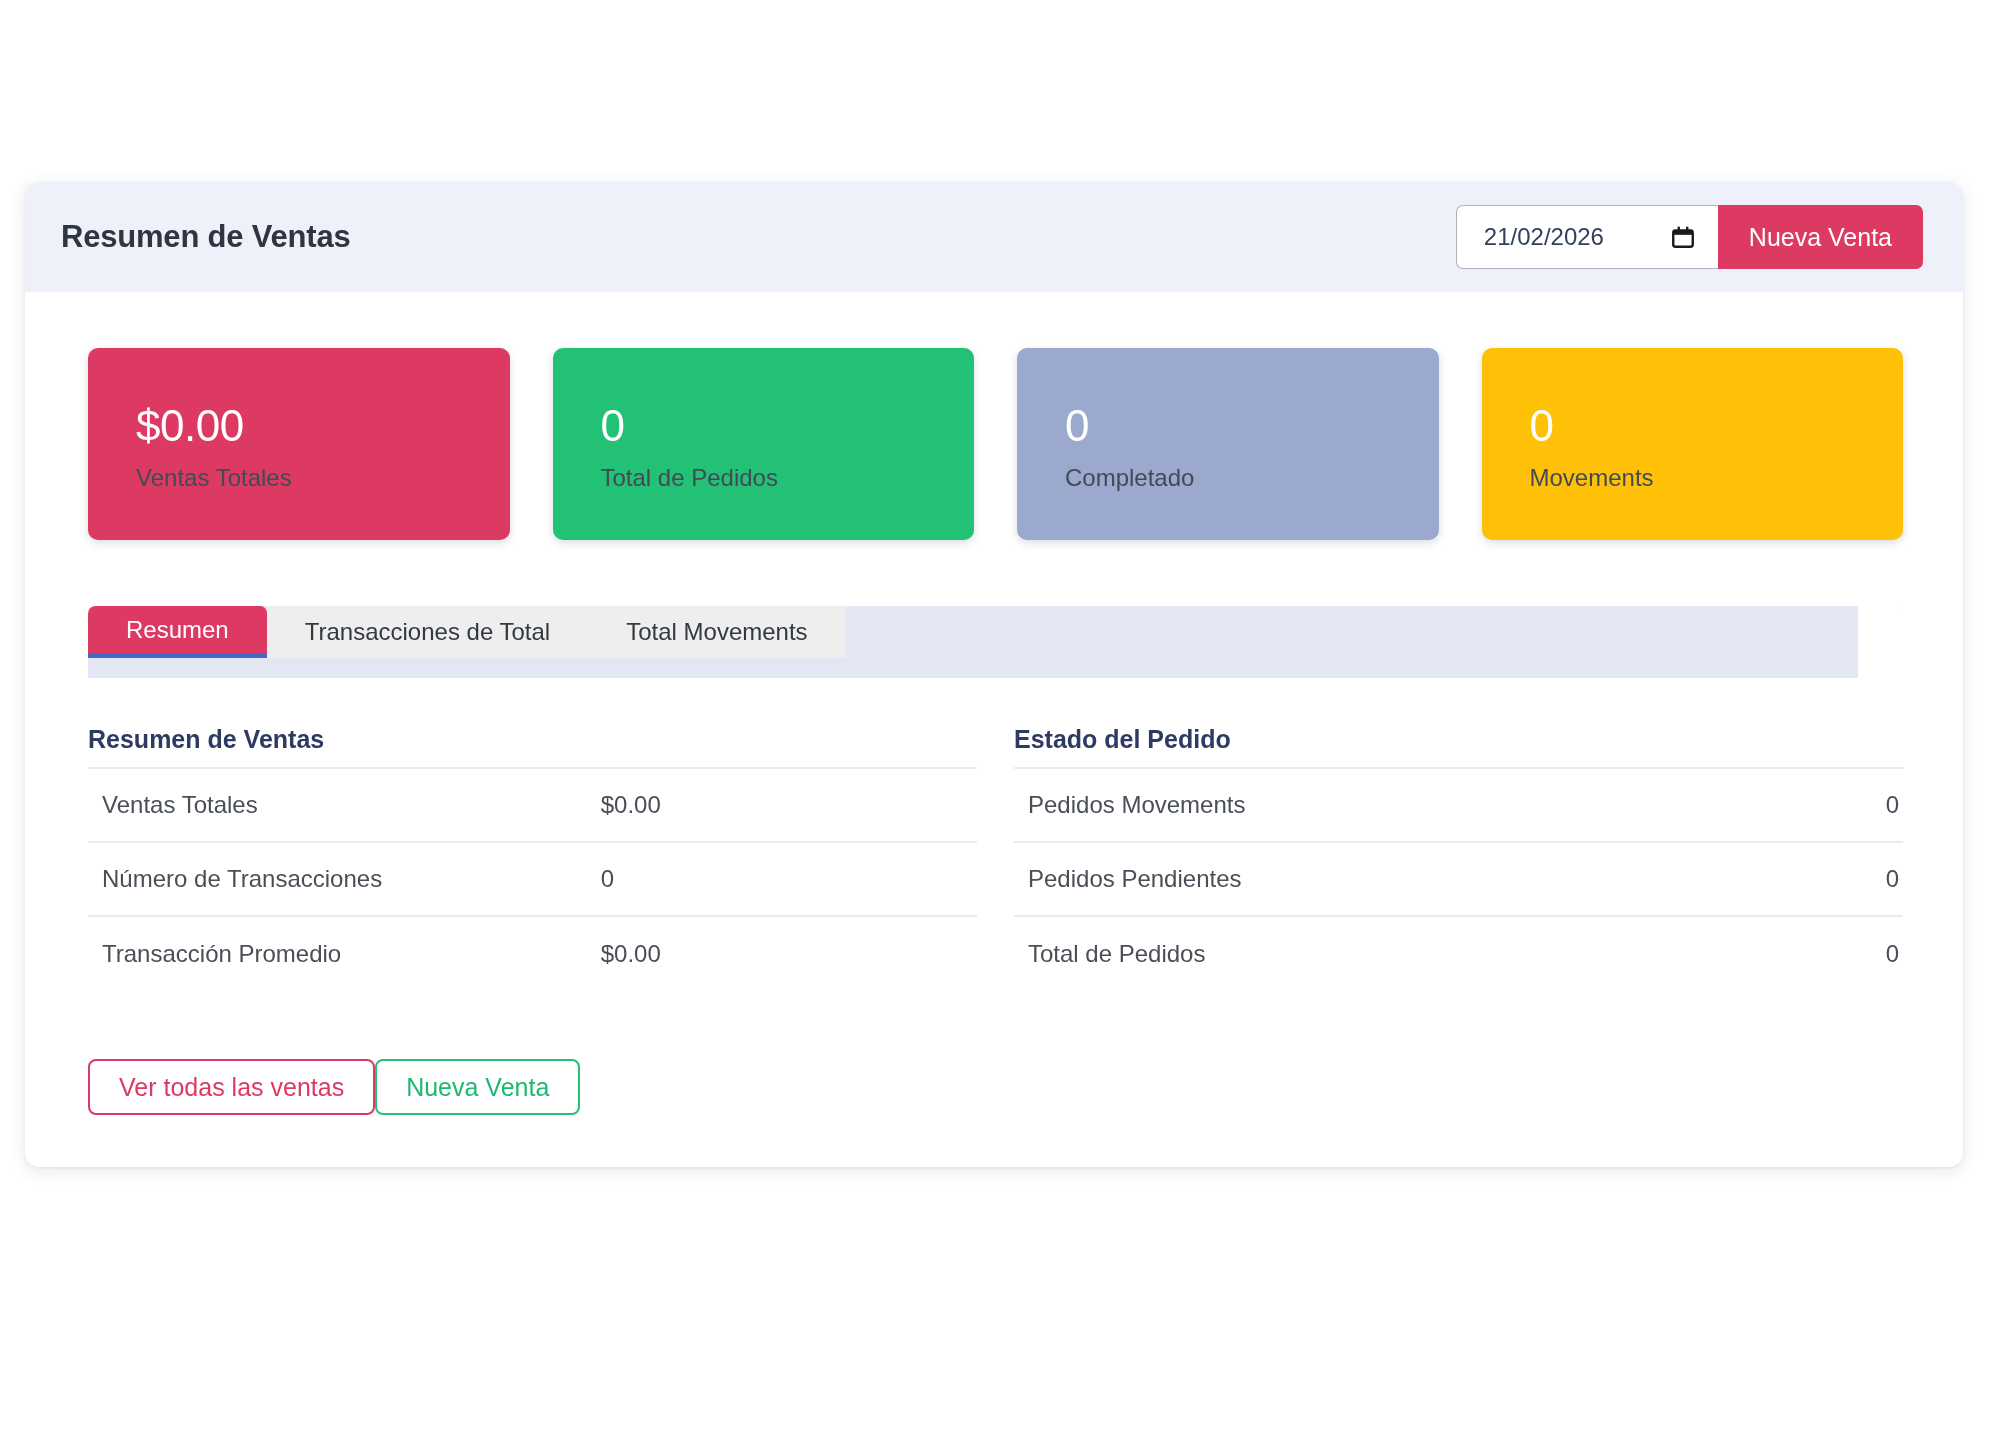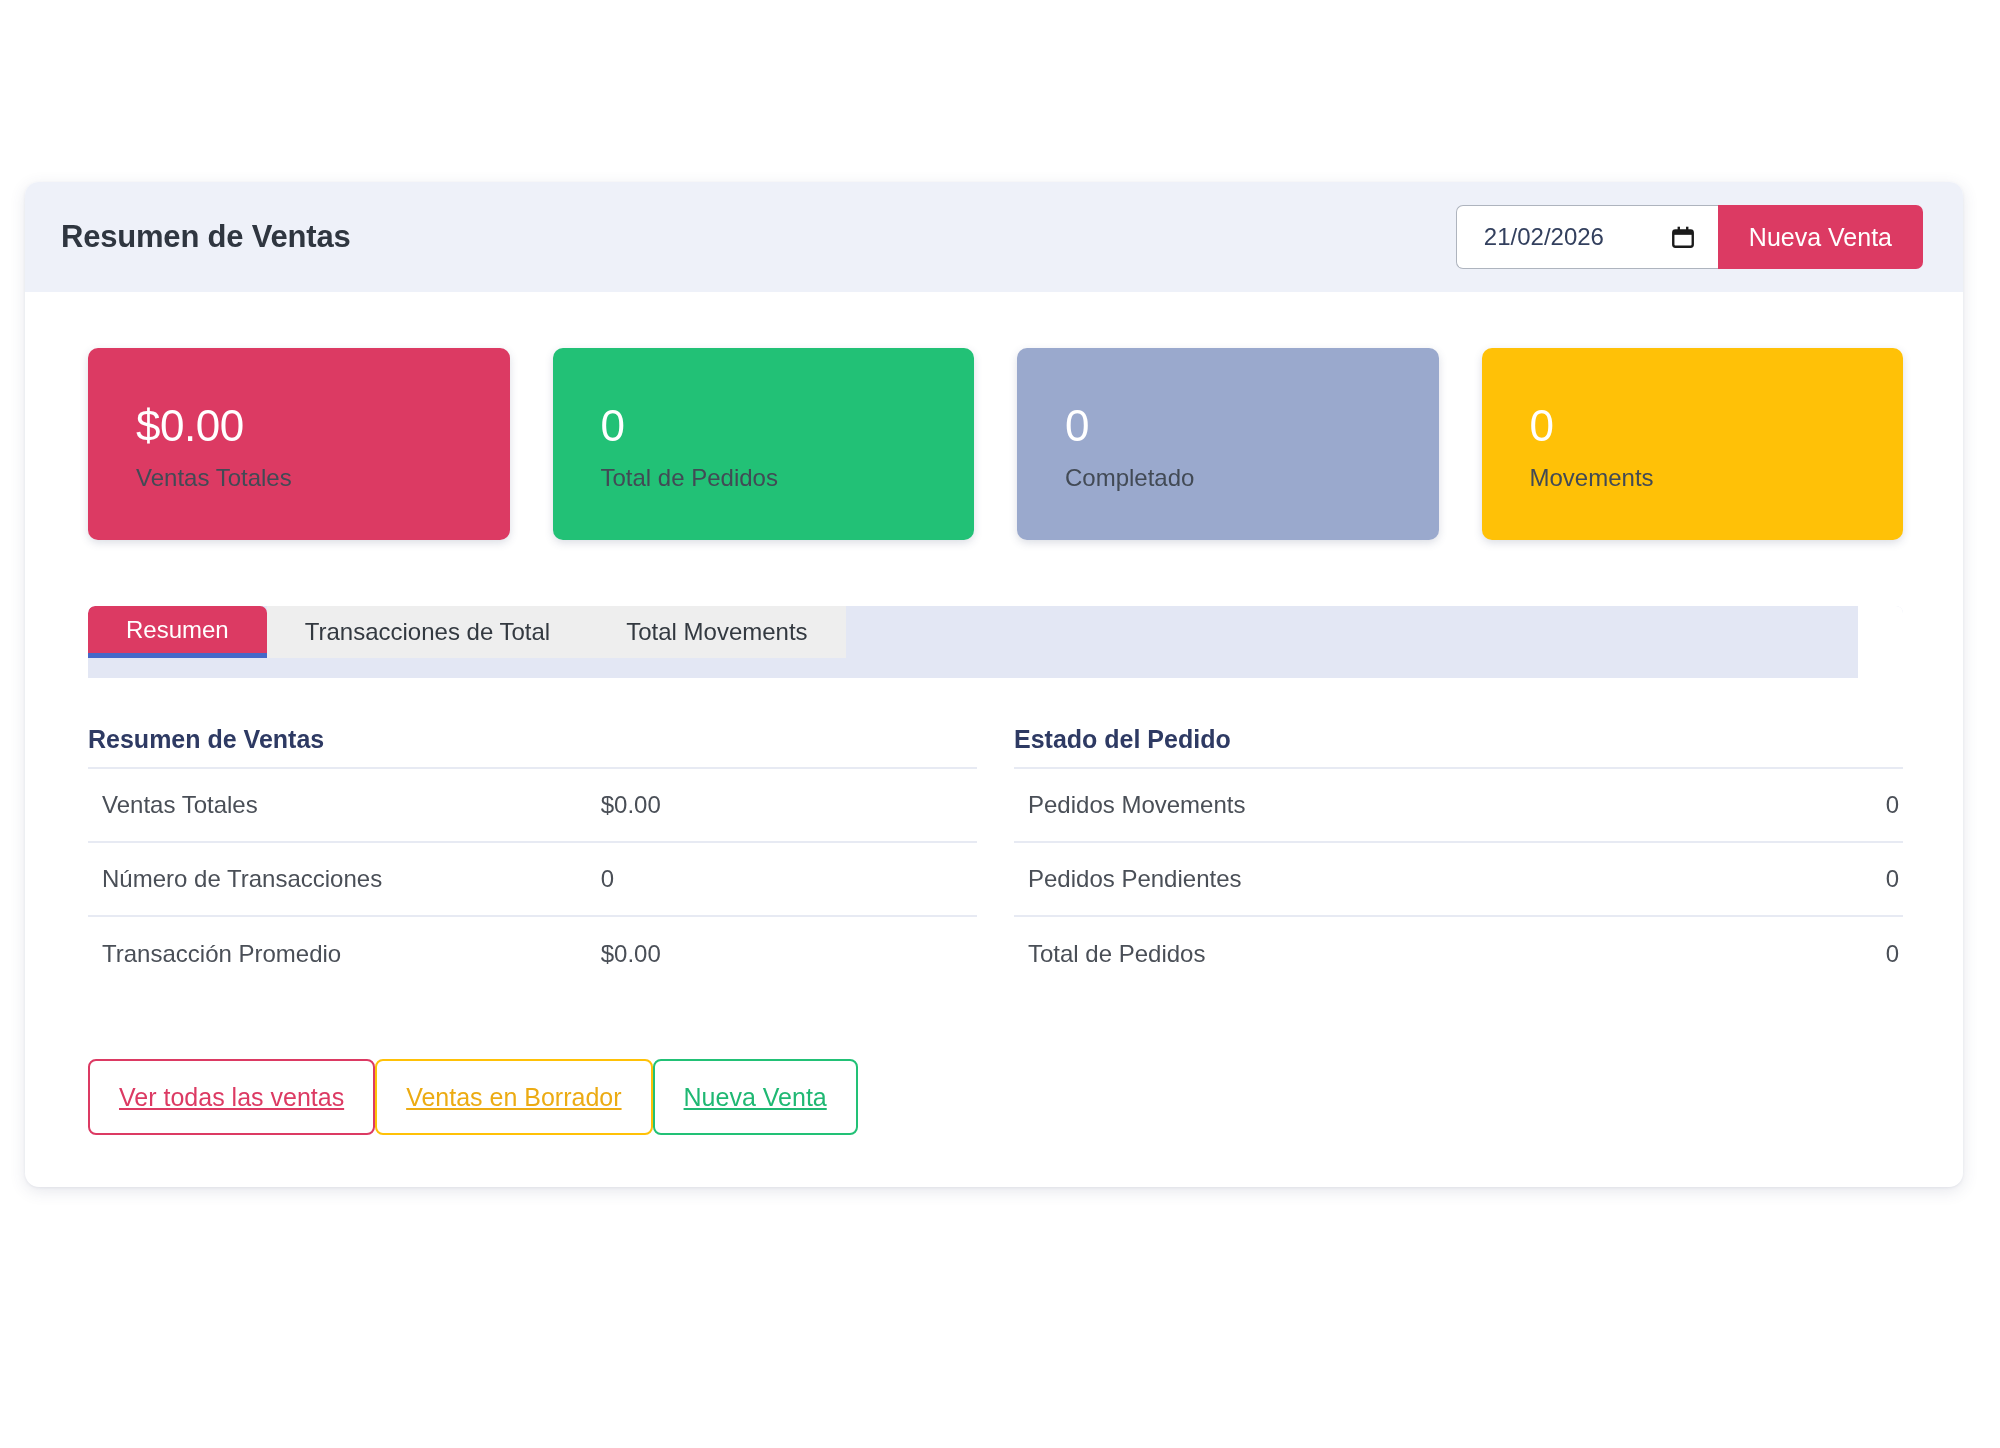--- a/index.html
+++ b/index.html
@@ -198,35 +198,34 @@
   .col-right .row-value {
     padding-right: 4px;
   }
 
   
   .actions {
     display: flex;
     margin-top: 68px;
   }
   .btn-outline {
-    height: 76px;
+    height: 56px;
     display: flex;
     align-items: center;
     justify-content: center;
     font-size: 25px;
     font-family: "Liberation Sans", sans-serif;
     background: #ffffff;
     border-radius: 8px;
     border: 2px solid #dc3a63;
     color: #dc3a63;
     padding: 0 29px;
     cursor: pointer;
     box-sizing: border-box;
     white-space: nowrap;
-    text-decoration: underline;
   }
   .btn-outline.amber { border-color: #ffc107; color: #ecab13; }
   .btn-outline.green { border-color: #22c176; color: #1fb873; }
 </style>
 </head>
 <body>
 
 <div class="page">
 
   <div class="panel">
@@ -310,19 +309,18 @@
           <div class="row">
             <span class="row-label">Total de Pedidos</span>
             <span class="row-value">0</span>
           </div>
         </div>
 
       </div>
 
       <div class="actions">
         <div class="btn-outline">Ver todas las ventas</div>
-        <div class="btn-outline amber">Ventas en Borrador</div>
         <div class="btn-outline green">Nueva Venta</div>
       </div>
 
     </div>
   </div>
 </div>
 
 </body></html>

